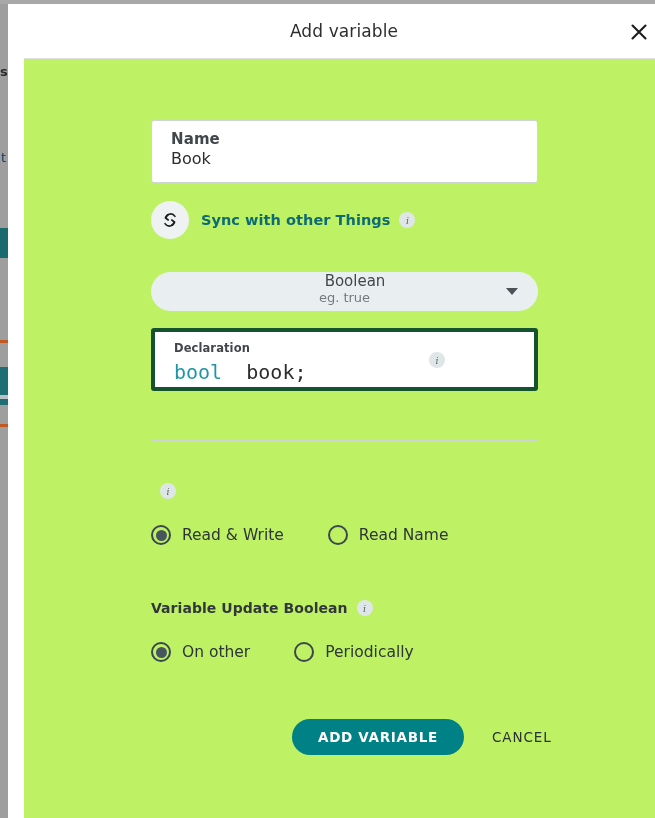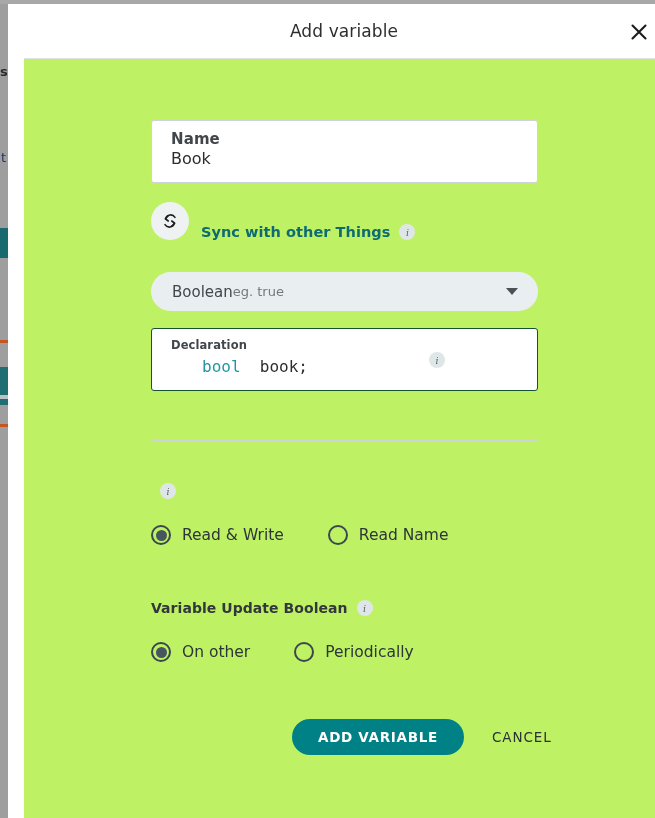--- a/index.html
+++ b/index.html
@@ -86,21 +86,21 @@
     letter-spacing: 0.1px;
   }
   #name-value {
     position: absolute; left: 19px; top: 28px;
     font-size: 16px; color: #2d2d2d;
   }
 
   
   #sync-row {
     left: 127px; top: 141px; height: 40px;
-    display: flex; align-items: flex-end; cursor: pointer;
+    display: flex; align-items: center; cursor: pointer;
   }
   #sync-icon-circle {
     width: 38px; height: 38px; border-radius: 50%;
     background: #eef2f3;
     display: flex; align-items: center; justify-content: center;
     flex: none;
   }
   #sync-label {
     margin-left: 12px;
     font-size: 14.5px; font-weight: bold; color: #0e6b73;
@@ -116,51 +116,52 @@
   }
   #sync-info { margin-left: 9px; }
 
   
   #type-select {
     left: 127px; top: 213px; width: 387px; height: 39px;
     background: #e9eff0;
     border-radius: 20px;
     display: flex; align-items: center;
     cursor: pointer;
+    flex-direction: column;
   }
   #type-value {
     margin-left: 21px; font-size: 15px; color: #41464b;
   }
   #type-hint {
     margin-left: 0; font-size: 13px; color: #73797d;
   }
   #type-caret {
     position: absolute; right: 20px; top: 16px;
     width: 0; height: 0;
     border-left: 6px solid transparent;
     border-right: 6px solid transparent;
     border-top: 7px solid #4a5257;
   }
 
   
   #declaration-field {
     left: 127px; top: 269px; width: 387px; height: 63px;
-    border: 1px solid #14532d;
+    border: 4px solid #14532d;
     border-radius: 3px;
     background: #ffffff;
   }
   #declaration-label {
     position: absolute; left: 19px; top: 9px;
     font-size: 11.5px; font-weight: bold; color: #41464b;
     letter-spacing: 0.1px;
   }
   #declaration-code {
     position: absolute; left: 19px; top: 28px;
     font-family: "DejaVu Sans Mono", "Liberation Mono", monospace;
-    font-size: 16px; color: #2d2d2d; white-space: pre; margin-left: 31px;
+    font-size: 20px; color: #2d2d2d; white-space: pre;
   }
   .code-type { color: #2196a3; }
   .code-name { color: #2d2d2d; }
   .code-punct { color: #2d2d2d; }
   #declaration-info {
     position: absolute; left: 405px; top: 293px;
   }
 
   
   #divider {

